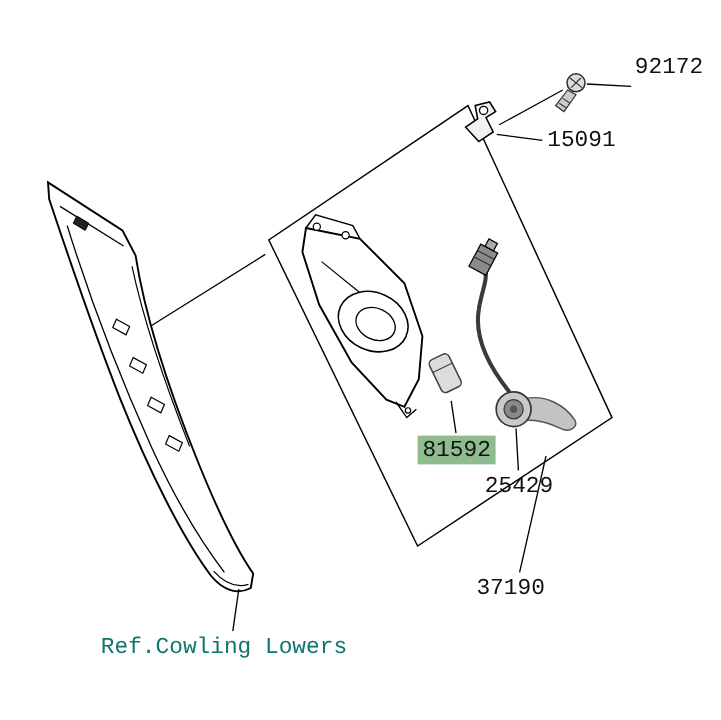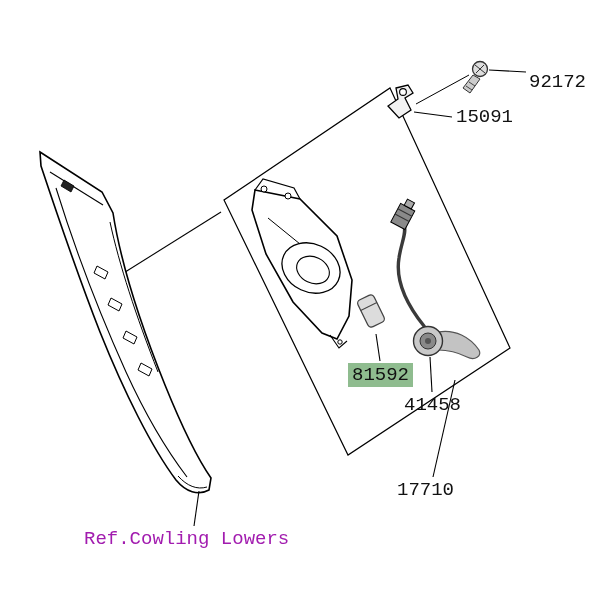--- a/index.html
+++ b/index.html
@@ -28,21 +28,21 @@
     white-space: nowrap;
     letter-spacing: 0px;
   }
   .label-highlight {
     background: var(--highlight-color, #8fbc8f);
     padding: 1px 4px;
   }
   .ref-label {
     position: absolute;
     font-size: 19px;
-    color: #a21caf;
+    color: #0f766e;
     white-space: nowrap;
   }
 </style>
 </head>
 <body>
 
 <div id="stage">
 
   <svg id="artwork" width="601" height="600" viewBox="0 0 601 600">
 
@@ -128,25 +128,25 @@
     <g>
       <line x1="489" y1="70" x2="526" y2="72" stroke="#000000" stroke-width="1.1"></line>
       <line x1="414" y1="112" x2="452" y2="117" stroke="#000000" stroke-width="1.1"></line>
       <line x1="376" y1="334" x2="380" y2="361" stroke="#000000" stroke-width="1.1"></line>
       <line x1="430" y1="357" x2="432" y2="392" stroke="#000000" stroke-width="1.1"></line>
       <line x1="433" y1="477" x2="455" y2="380" stroke="#000000" stroke-width="1.1"></line>
       <line x1="194" y1="526" x2="199" y2="491" stroke="#000000" stroke-width="1.1"></line>
     </g>
   </svg>
 
-  <div class="part-label" style="left:529px; top:71px;">92172</div>
+  <div class="part-label" style="left:529px; top:45px;">92172</div>
 
   <div class="part-label" style="left:456px; top:106px;">15091</div>
 
   <div class="part-label label-highlight" style="left:348px; top:363px;">81592</div>
 
-  <div class="part-label" style="left:404px; top:394px;">41458</div>
+  <div class="part-label" style="left:404px; top:394px;">25429</div>
 
-  <div class="part-label" style="left:397px; top:479px;">17710</div>
+  <div class="part-label" style="left:397px; top:479px;">37190</div>
 
   <div class="ref-label" style="left:84px; top:528px;">Ref.Cowling Lowers</div>
 
 </div>
 
 </body></html>

